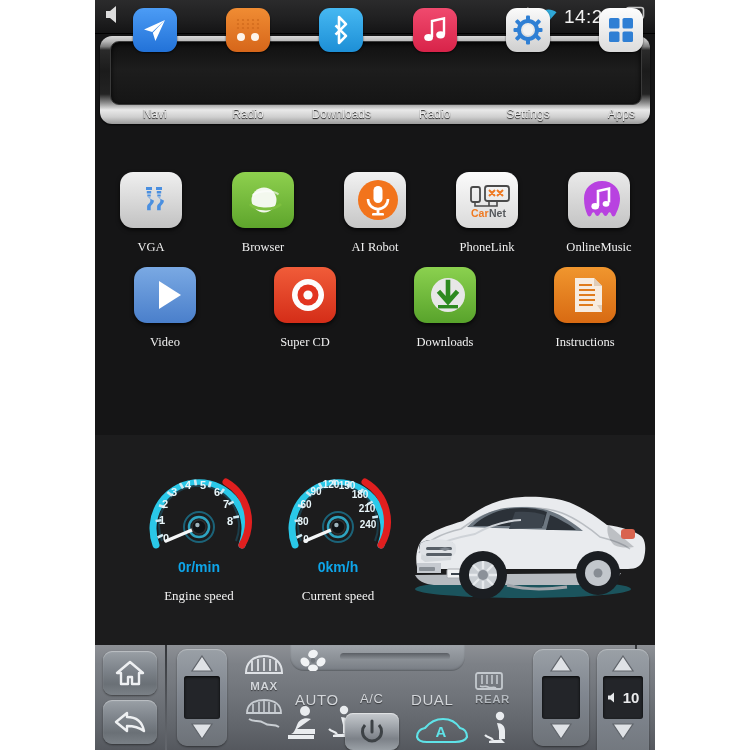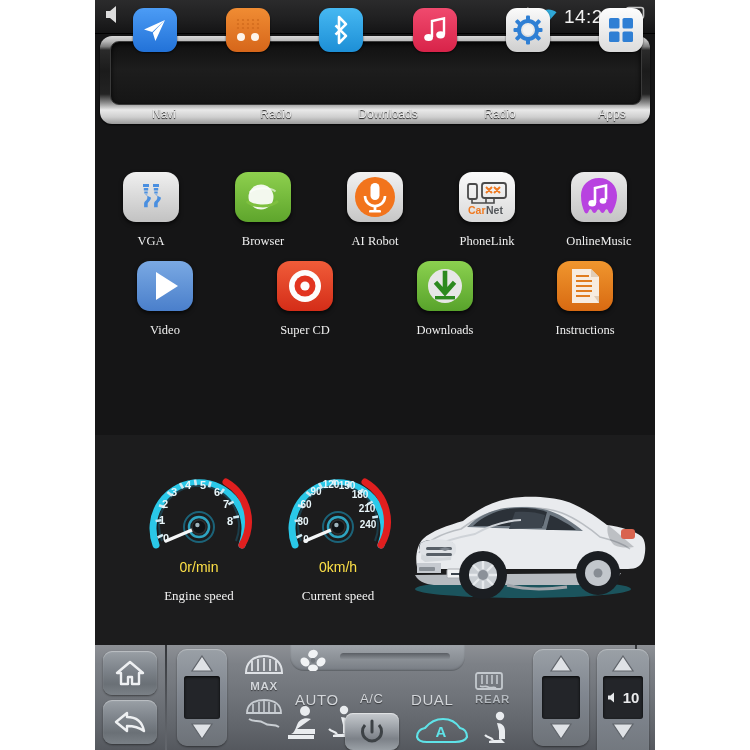--- a/index.html
+++ b/index.html
@@ -28,28 +28,28 @@
   .dock-ico{width:44px;height:44px;border-radius:11px;display:flex;align-items:center;justify-content:center;
     box-shadow:0 1px 2px rgba(0,0,0,.7);}
   .dock-lbl{margin-top:11px;font-size:12px;color:#e8e8e8;font-family:"Liberation Sans",sans-serif;
     text-shadow:0 1px 1px rgba(0,0,0,.9);}
 
   
   .apps{position:absolute;left:0;top:128px;width:560px;height:307px;background:#151516;}
   .grid{position:absolute;left:0;top:44px;width:560px;}
   .grow{display:flex;margin-bottom:12px;}
   .gcell{flex:1;display:flex;flex-direction:column;align-items:center;}
-  .gico{width:56px;height:50px;border-radius:13px;display:flex;align-items:center;justify-content:center;
-    box-shadow:0 2px 4px rgba(0,0,0,.75);position:relative;}
+  .gico{width:56px;height:56px;border-radius:13px;display:flex;align-items:center;justify-content:center;
+    box-shadow:0 2px 4px rgba(0,0,0,.75);position:relative;padding-left:6px;}
   .glbl{margin-top:12px;font-size:12.5px;color:#f0f0f0;font-family:"Liberation Serif",serif;}
 
   
   .carinfo{position:absolute;left:0;top:435px;width:560px;height:210px;background:#1c1c1d;}
   .gauge-wrap{position:absolute;top:22px;display:flex;flex-direction:column;align-items:center;}
-  .g-val{font-size:14px;font-weight:normal;color:#fde047;font-family:"Liberation Sans",sans-serif;margin-top:2px;}
+  .g-val{font-size:14px;font-weight:bold;color:#0ea5e9;font-family:"Liberation Sans",sans-serif;margin-top:2px;}
   .g-lbl{font-size:13px;color:#f1f1f1;font-family:"Liberation Serif",serif;margin-top:13px;}
 
   
   .hw{position:absolute;left:0;top:645px;width:560px;height:105px;
     background:linear-gradient(180deg,#8d9095 0%,#7d8187 18%,#6e7278 52%,#60646a 80%,#55585e 100%);}
   .hwsep{position:absolute;top:0;width:2px;height:105px;
     background:linear-gradient(180deg,rgba(40,42,46,.9),rgba(120,124,130,.4));}
   .navbtn{position:absolute;border-radius:9px;
     background:linear-gradient(180deg,#9aa0a6 0%,#7f858c 40%,#6a7076 75%,#7a8086 100%);
     box-shadow:inset 0 1px 1px rgba(255,255,255,.35),0 1px 2px rgba(0,0,0,.45);
@@ -200,20 +200,23 @@
           <span class="dock-lbl">Navi</span>
         </div>
       <div class="dock-item">
           <span class="dock-lbl">Radio</span>
         </div>
       <div class="dock-item">
           <span class="dock-lbl">Downloads</span>
         </div>
       <div class="dock-item">
           <span class="dock-lbl">Radio</span>
+        </div>
+      <div class="dock-item">
+          <span class="dock-lbl">Settings</span>
         </div>
       <div class="dock-item">
           <span class="dock-lbl">Apps</span>
         </div>
     </div>
   </div>
 
   <div class="apps">
     <div class="grid">
 

